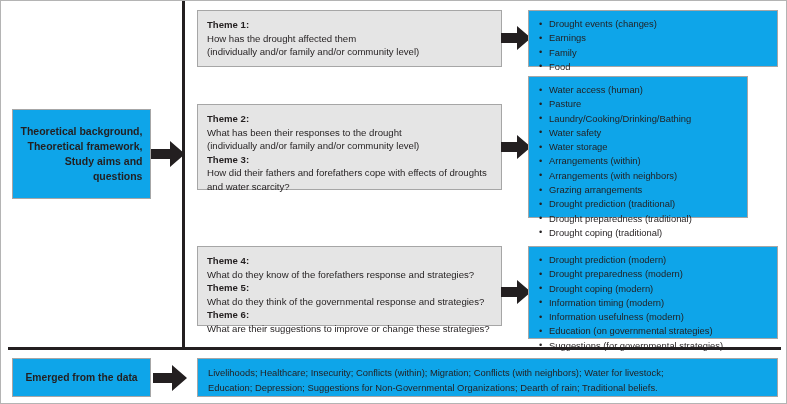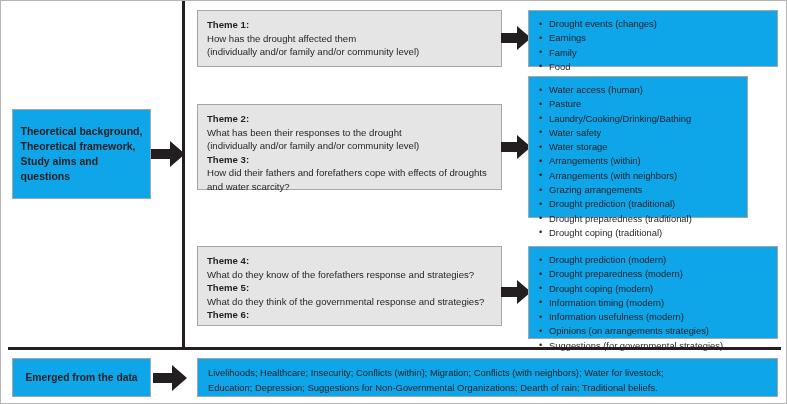--- a/index.html
+++ b/index.html
@@ -60,21 +60,21 @@
     width: 139px;
     height: 90px;
     display: flex;
     align-items: center;
     justify-content: center;
   }
   #theory-box .label {
     font-size: 10.5px;
     font-weight: bold;
     line-height: 1.45;
-    text-align: left;
+    text-align: right;
     white-space: pre-line;
     padding: 0 6px;
   }
 
   
   .theme-box {
     padding: 7px 9px 6px 9px;
     font-size: 9.6px;
     line-height: 1.42;
   }
@@ -220,36 +220,37 @@
       <li>Drought coping (traditional)</li>
     </ul>
   </div>
 
   <div class="box box-white theme-box" id="theme-box-3">
     <div class="theme-head">Theme 4:</div>
     <div class="theme-line">What do they know of the forefathers response and strategies?</div>
     <div class="theme-head">Theme 5:</div>
     <div class="theme-line">What do they think of the governmental response and strategies?</div>
     <div class="theme-head">Theme 6:</div>
+    <div class="theme-line">What are their suggestions to improve or change these strategies?</div>
   </div>
 
   <span class="arrow" style="left:500px; top:278px;">
     <svg width="30" height="26" viewBox="0 0 30 26" aria-hidden="true">
       <polygon points="0,8 16,8 16,1 30,13 16,25 16,18 0,18" fill="#231f20"></polygon>
     </svg>
   </span>
 
   <div class="box box-grey codes-box" id="codes-box-3">
     <ul>
       <li>Drought prediction (modern)</li>
       <li>Drought preparedness (modern)</li>
       <li>Drought coping (modern)</li>
       <li>Information timing (modern)</li>
       <li>Information usefulness (modern)</li>
-      <li>Opinions (on arrangements strategies)</li>
+      <li>Education (on governmental strategies)</li>
       <li>Suggestions (for governmental strategies)</li>
     </ul>
   </div>
 
   <div class="box box-grey" id="emerged-box">
     <div class="label">Emerged from the data</div>
   </div>
 
   <span class="arrow" style="left:152px; top:363px;">
     <svg width="34" height="28" viewBox="0 0 34 28" aria-hidden="true">

